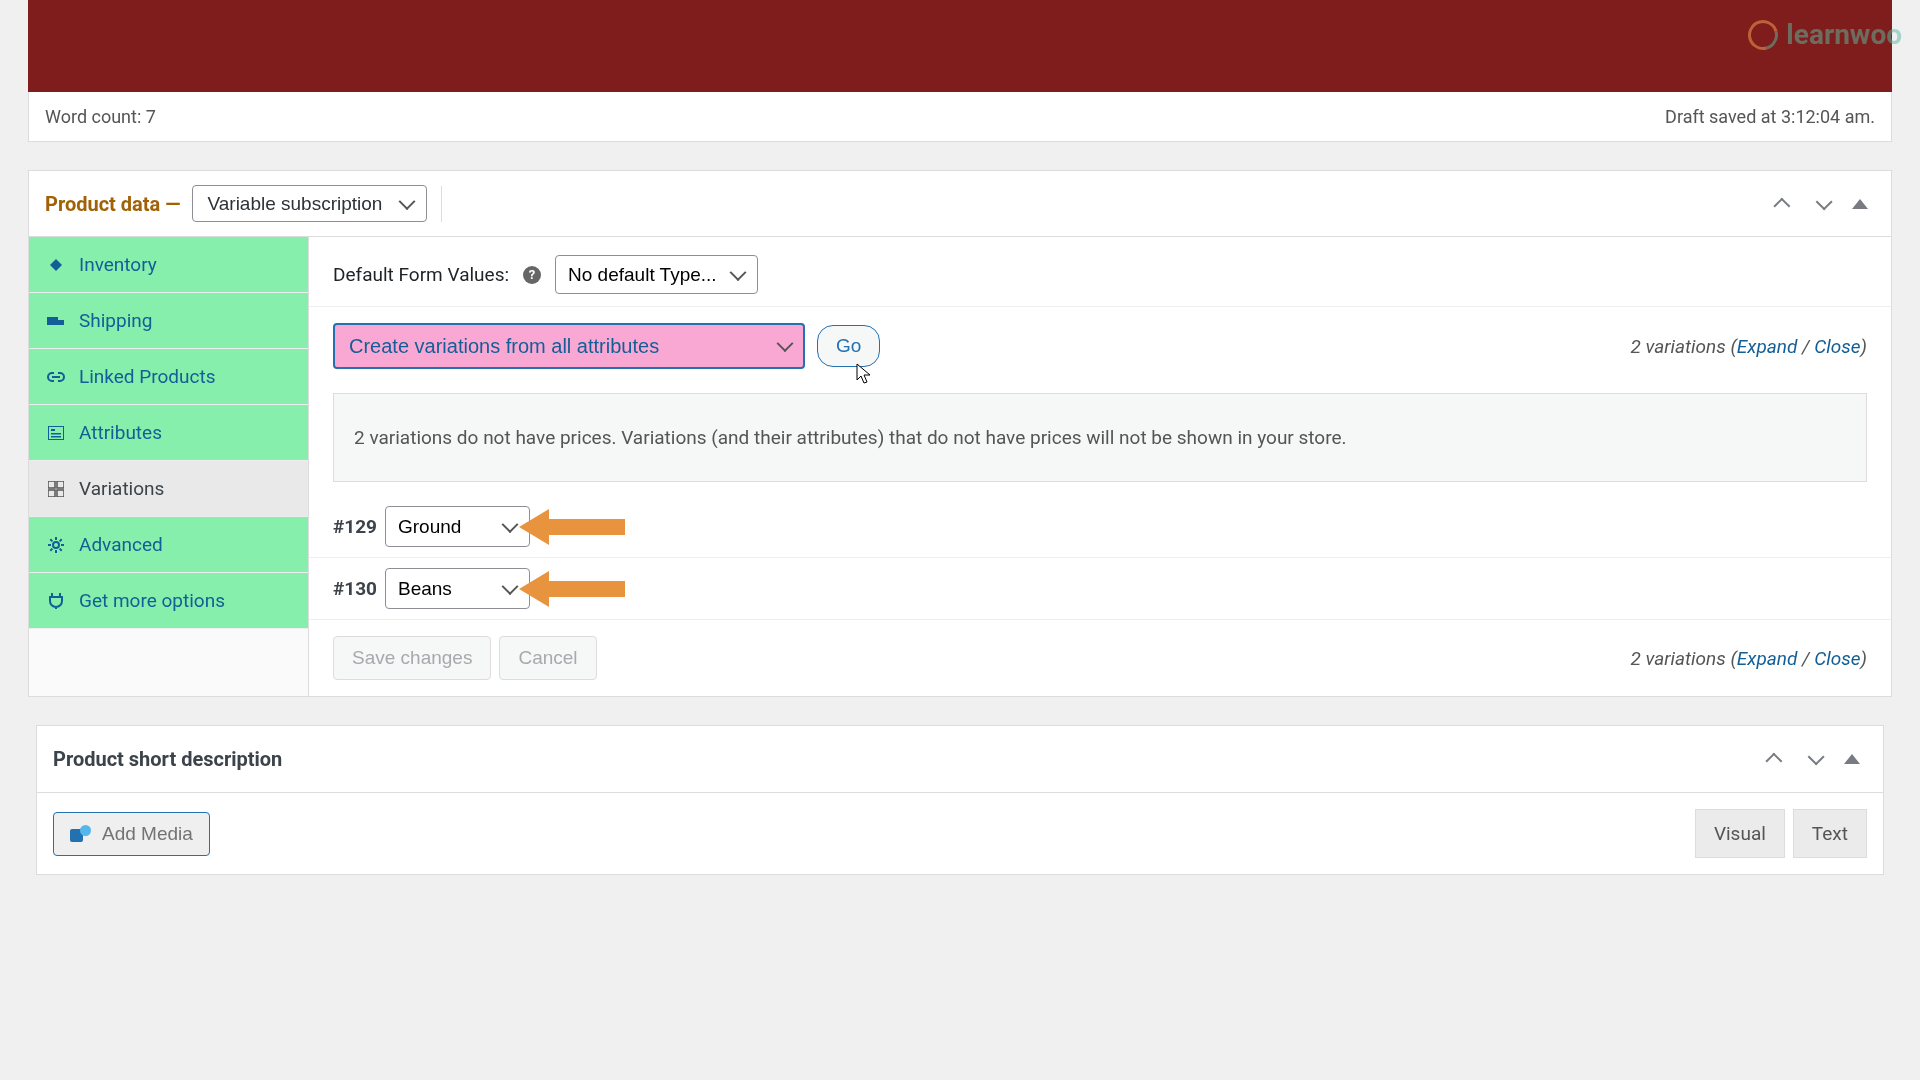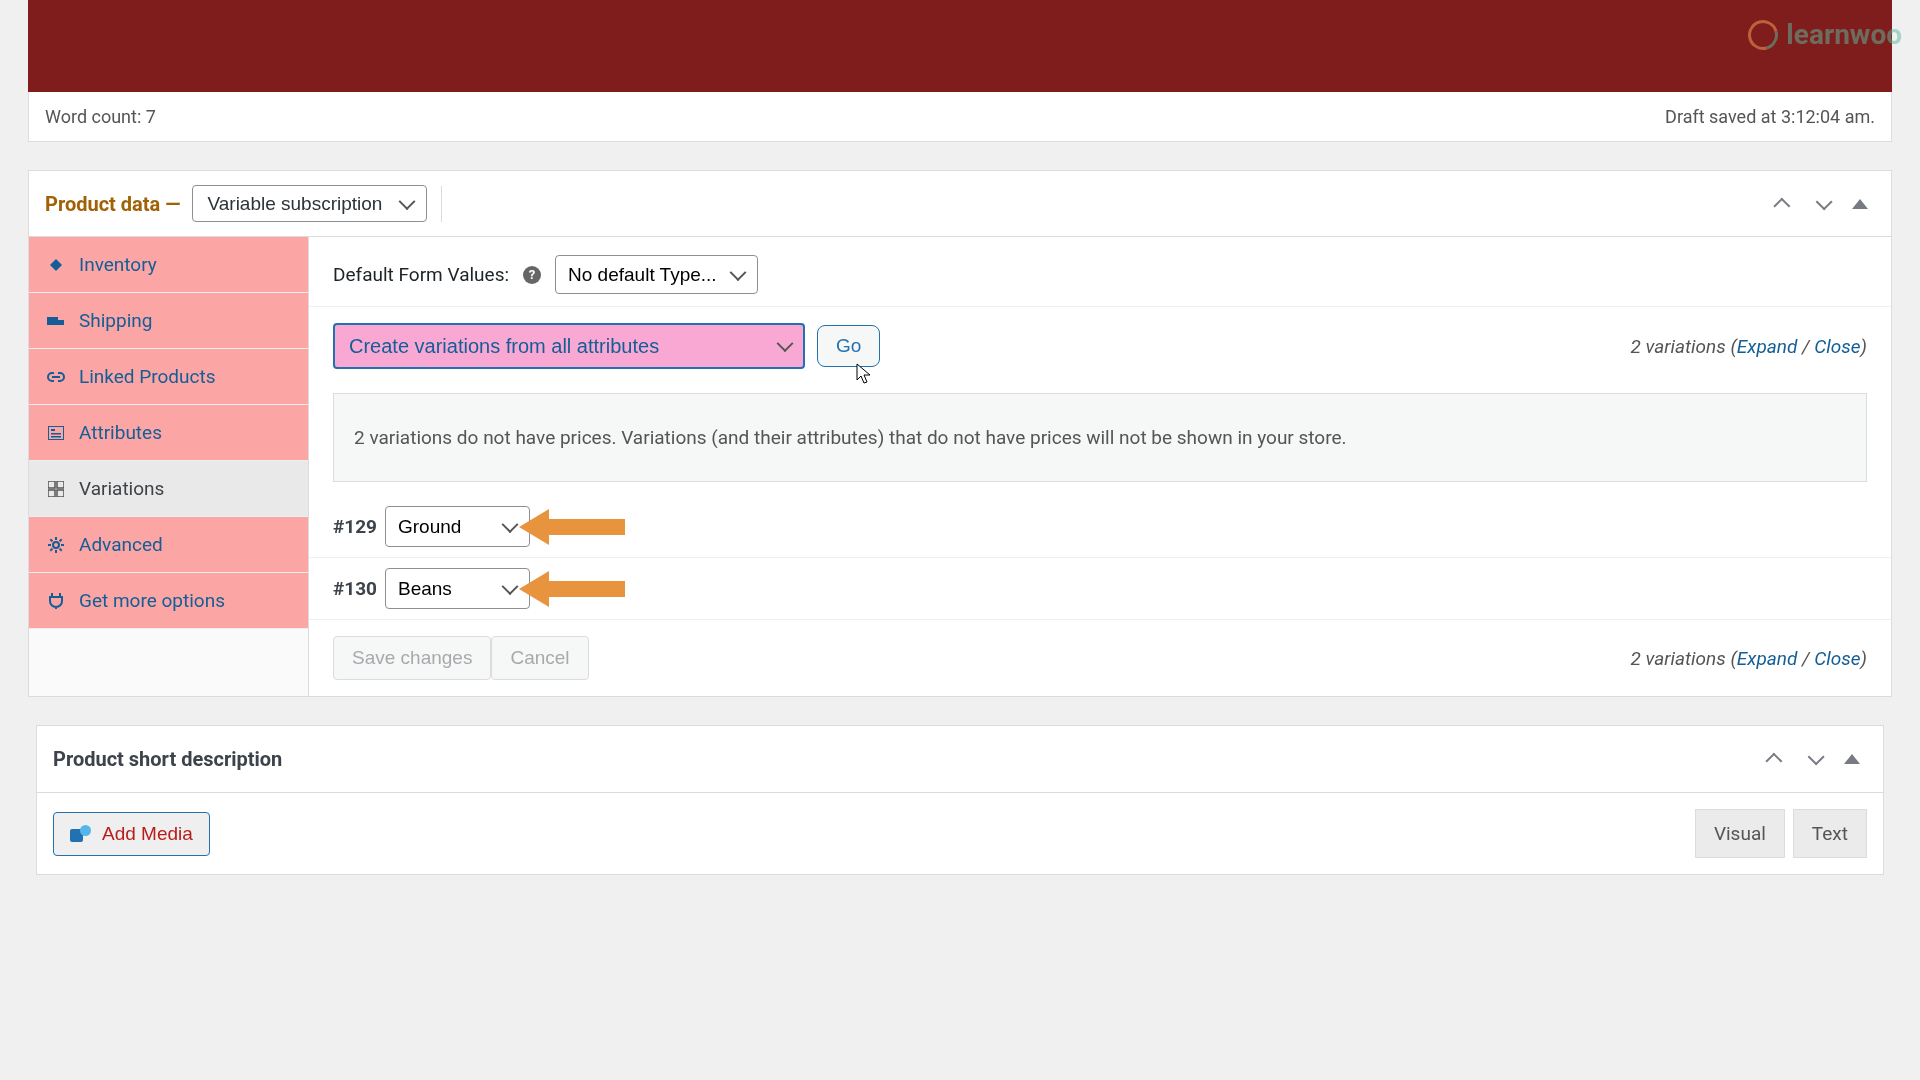--- a/index.html
+++ b/index.html
@@ -142,21 +142,21 @@
 }
 .tab {
   padding: 16px 18px;
   display: flex;
   align-items: center;
   gap: 14px;
   color: #135e96;
   font-size: 19px;
   cursor: pointer;
   border-bottom: 1px solid #eee;
-  background: #fca5a5;
+  background: #86efac;
 }
 .tab.active {
   background: #e9e9e9;
   color: #3c434a;
   font-weight: 400;
 }
 .tab-icon {
   width: 18px;
   height: 18px;
   display:flex;
@@ -209,21 +209,21 @@
   color: #135e96;
   appearance: none;
   width: 472px;
 }
 .go-btn {
   font-size: 19px;
   padding: 9px 18px;
   border: 1px solid #2271b1;
   background: #f6f7f7;
   color: #2271b1;
-  border-radius: 8px;
+  border-radius: 16px;
   cursor: pointer;
   text-align: right;
 }
 .variations-count {
   margin-left: auto;
   font-size: 19px;
   font-style: italic;
   color: #555;
 }
 .variations-count a { color:#135e96; text-decoration:none; }
@@ -273,21 +273,21 @@
   border-right: 30px solid #e8943f;
 }
 .cursor-annotation {
   position: absolute;
   font-size: 18px;
 }
 .footer-row {
   padding: 16px 24px;
   display: flex;
   align-items: center;
-  gap: 0;
+  gap: 8px;
 }
 .btn-disabled {
   font-size: 19px;
   padding: 10px 18px;
   border: 1px solid #dcdcde;
   background: #f6f7f7;
   color: #a7aaad;
   border-radius: 4px;
 }
 .short-desc-panel {
@@ -307,21 +307,21 @@
   display: flex;
   align-items: center;
 }
 .add-media {
   display: inline-flex;
   align-items: center;
   gap: 10px;
   padding: 10px 16px;
   border: 1px solid #2271b1;
   border-radius: 4px;
-  color: #b91c1c;
+  color: #737373;
   font-size: 19px;
   cursor: pointer;
 }
 .media-icon { width:22px;height:18px;position:relative; }
 .media-icon::before{content:"";position:absolute;width:13px;height:13px;background:#2271b1;border-radius:2px;left:0;top:4px;}
 .media-icon::after{content:"";position:absolute;width:11px;height:11px;background:#54b6e9;border-radius:50%;left:10px;top:0;}
 .editor-tabs {
   margin-left: auto;
   display: flex;
   gap: 8px;

